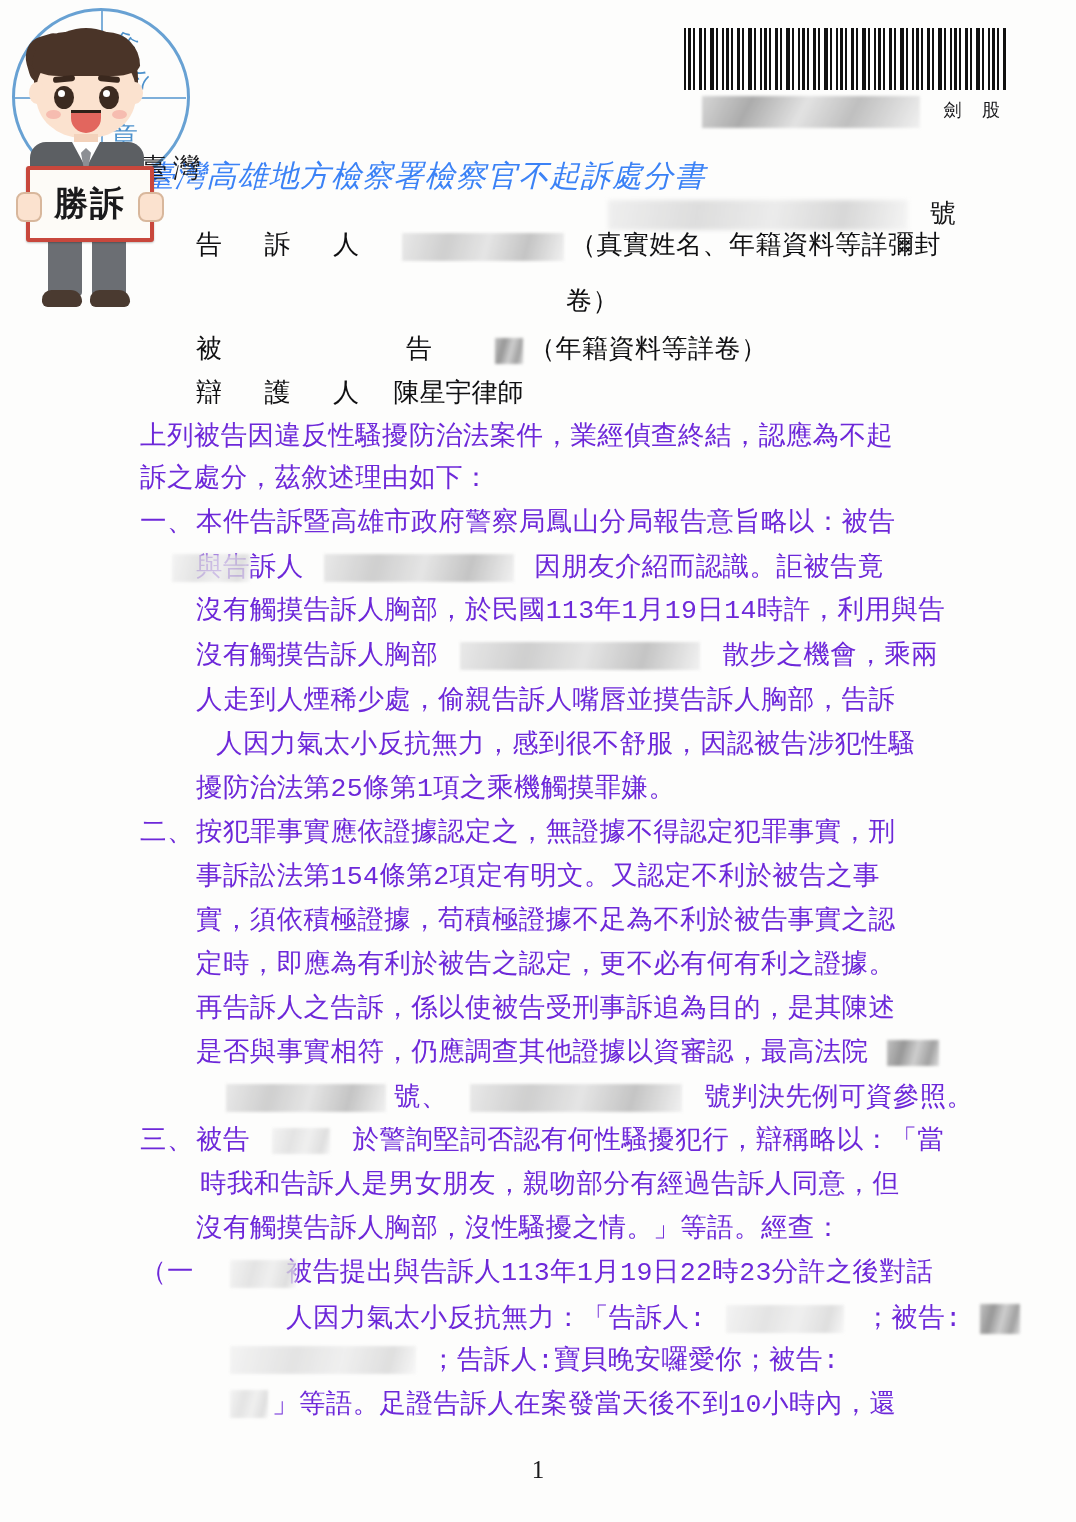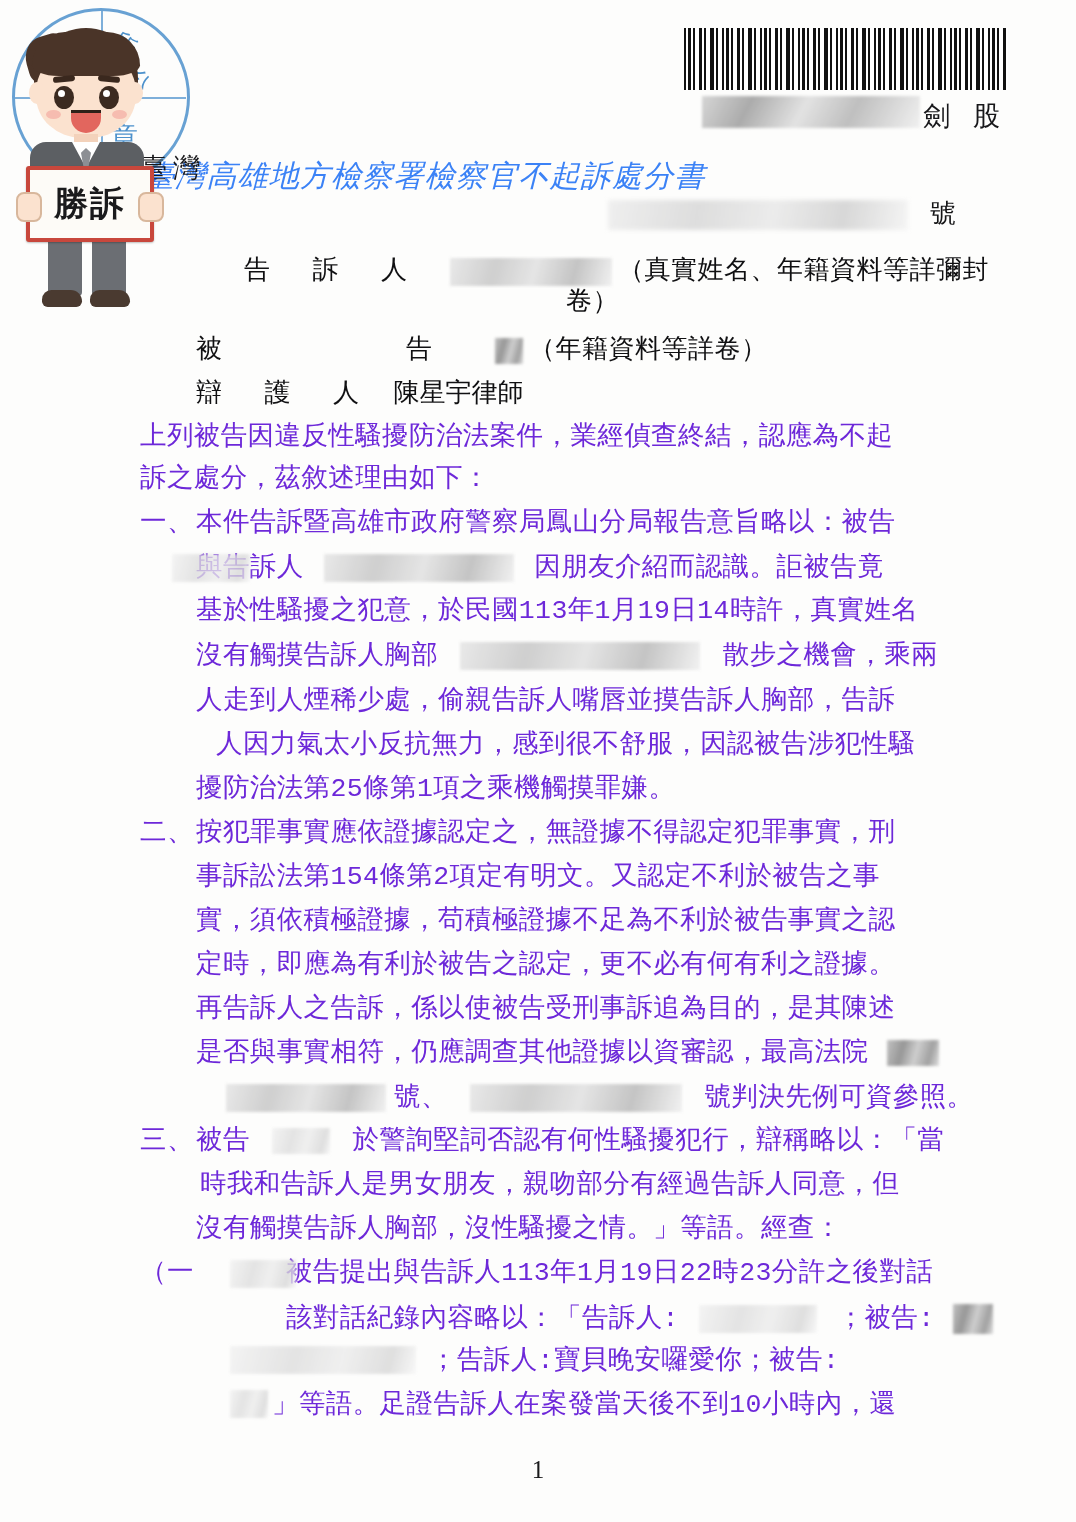--- a/index.html
+++ b/index.html
@@ -49,21 +49,21 @@
     width: 218px;
     height: 32px;
     background: linear-gradient(118deg, #cfcfcf 0%, #9e9e9e 22%, #dedede 46%, #b5b5b5 68%, #efefef 100%);
     filter: blur(1.6px);
     opacity: .85;
   }
   .unit-label {
     position: absolute;
     right: 0;
     top: 8px;
-    font-size: 27px;
+    font-size: 18px;
     letter-spacing: 8px;
     color: #17171a;
     font-family: "Liberation Serif", "DejaVu Serif", serif;
   }
 
   
   .doc-title {
     position: absolute;
     top: 156px;
     left: 144px;
@@ -365,21 +365,21 @@
     </div>
   </div>
 
   <div class="doc-title">臺灣高雄地方檢察署檢察官不起訴處分書</div>
 
   <div class="caseno-line">
     <div class="redact"></div>
     <div class="hao">號</div>
   </div>
 
-  <div class="party-row" style="top:257px;margin-left:48px;">
+  <div class="party-row" style="top:232px;">
     <span class="party-label">告 訴 人</span>
     <span class="rd" style="width:162px;height:28px;margin-left:18px;"></span>
     <span class="party-note">（真實姓名、年籍資料等詳彌封</span>
   </div>
   <div class="party-row" style="top:288px;left:566px;">
     <span class="party-note">卷）</span>
   </div>
 
   <div class="party-row" style="top:336px;">
     <span class="party-label wide">被　　告</span>
@@ -398,21 +398,21 @@
   <div class="body-line" style="top:510px;left:140px;">一、</div>
   <div class="body-line" style="top:510px;left:196px;">本件告訴暨高雄市政府警察局鳳山分局報告意旨略以：被告</div>
 
   <div class="body-line" style="top:554px;left:196px;">
     <span class="rd light" style="width:78px;height:28px;position:absolute;left:-24px;top:0;"></span>
     <span>與告訴人</span>
     <span class="rd" style="width:190px;height:28px;margin:0 4px;"></span>
     <span>因朋友介紹而認識。詎被告竟</span>
   </div>
 
-  <div class="body-line" style="top:598px;left:196px;">基於性騷擾之犯意，於民國113年1月19日14時許，真實姓名</div>
+  <div class="body-line" style="top:598px;left:196px;">沒有觸摸告訴人胸部，於民國113年1月19日14時許，利用與告</div>
 
   <div class="body-line" style="top:642px;left:196px;">
     <span>沒有觸摸告訴人胸部</span>
     <span class="rd" style="width:240px;height:28px;margin:0 6px;"></span>
     <span>散步之機會，乘兩</span>
   </div>
 
   <div class="body-line" style="top:688px;left:196px;">人走到人煙稀少處，偷親告訴人嘴唇並摸告訴人胸部，告訴</div>
   <div class="body-line" style="top:732px;left:196px;margin-left:20px;">人因力氣太小反抗無力，感到很不舒服，因認被告涉犯性騷</div>
   <div class="body-line" style="top:776px;left:196px;">擾防治法第25條第1項之乘機觸摸罪嫌。</div>
@@ -445,21 +445,21 @@
   <div class="body-line" style="top:1172px;left:200px;">時我和告訴人是男女朋友，親吻部分有經過告訴人同意，但</div>
   <div class="body-line" style="top:1216px;left:196px;">沒有觸摸告訴人胸部，沒性騷擾之情。」等語。經查：</div>
 
   <div class="body-line" style="top:1260px;left:140px;">（一</div>
   <div class="body-line" style="top:1260px;left:230px;">
     <span class="rd light" style="width:66px;height:28px;position:absolute;left:0;top:0;"></span>
     <span style="margin-left:56px;">被告提出與告訴人113年1月19日22時23分許之後對話</span>
   </div>
 
   <div class="body-line" style="top:1304px;left:286px;">
-    <span>該對話紀錄內容略以：「告訴人:</span>
+    <span>人因力氣太小反抗無力：「告訴人:</span>
     <span class="rd light" style="width:118px;height:28px;margin:0 4px;"></span>
     <span>；被告:</span>
     <span class="rd dark" style="width:40px;height:30px;margin-left:2px;"></span>
   </div>
 
   <div class="body-line" style="top:1348px;left:230px;">
     <span class="rd light" style="width:186px;height:28px;position:absolute;left:0;top:-2px;"></span>
     <span style="margin-left:200px;">；告訴人:寶貝晚安囉愛你；被告:</span>
   </div>
 

